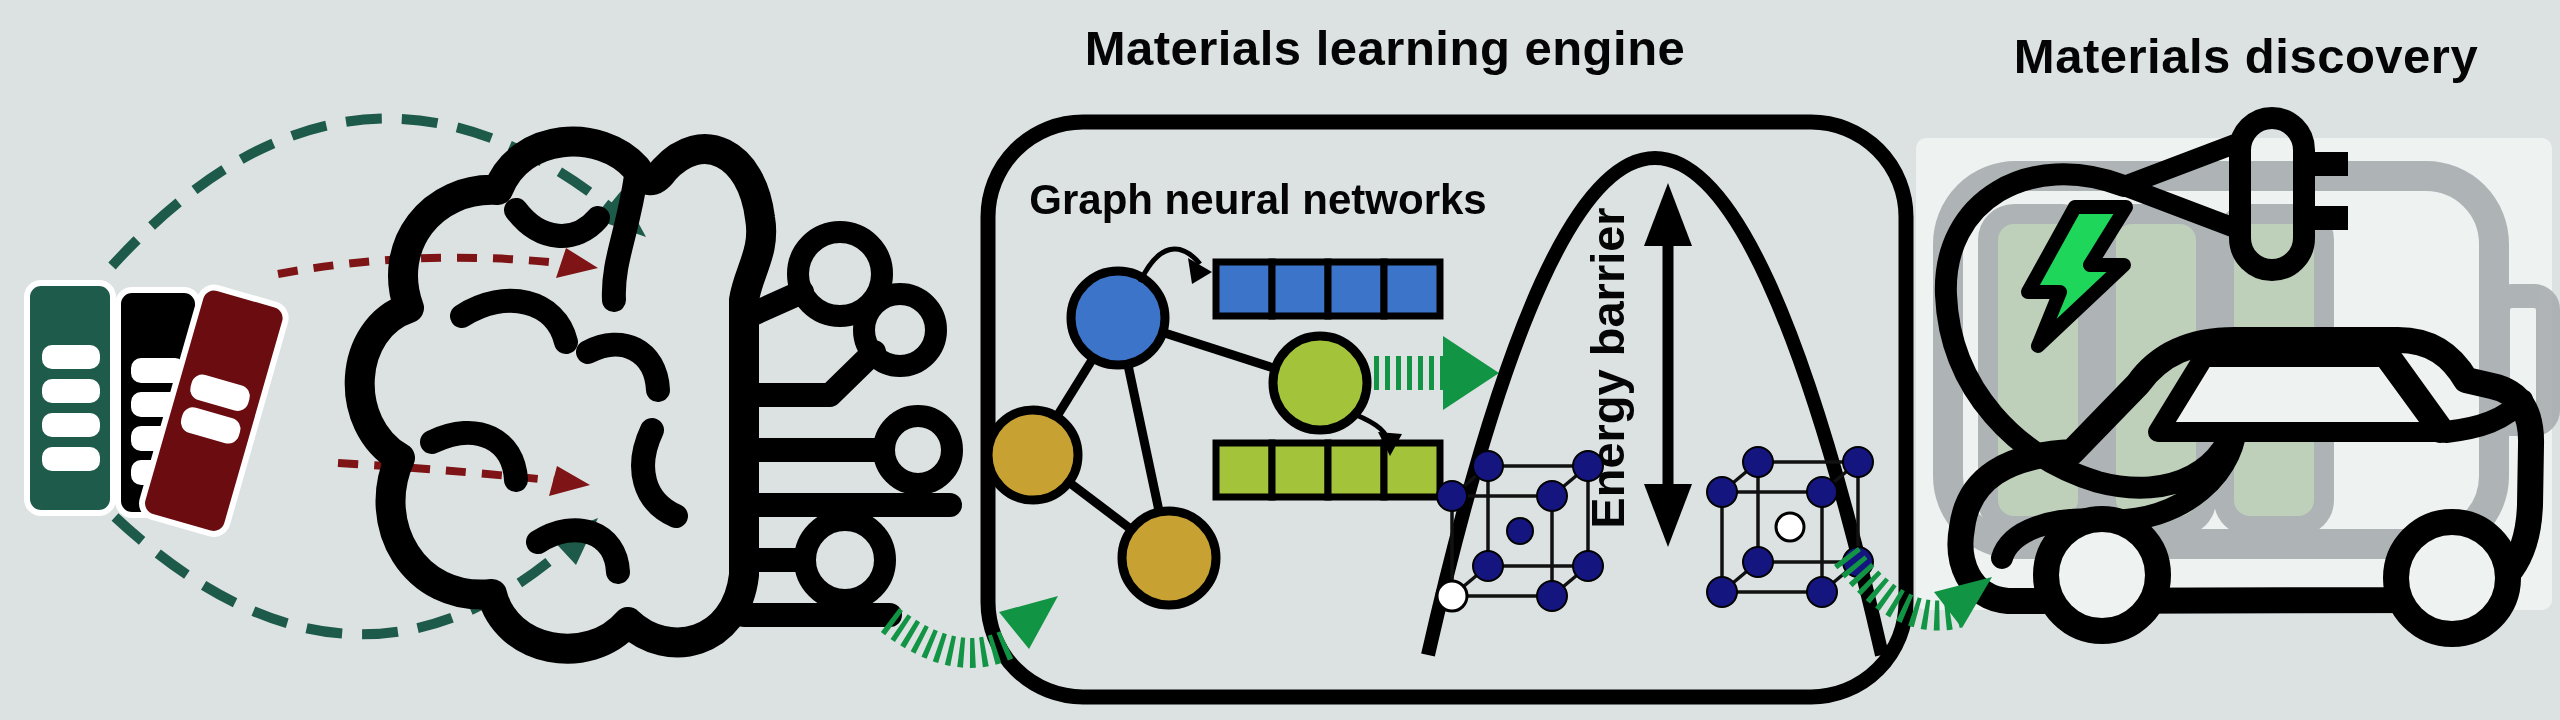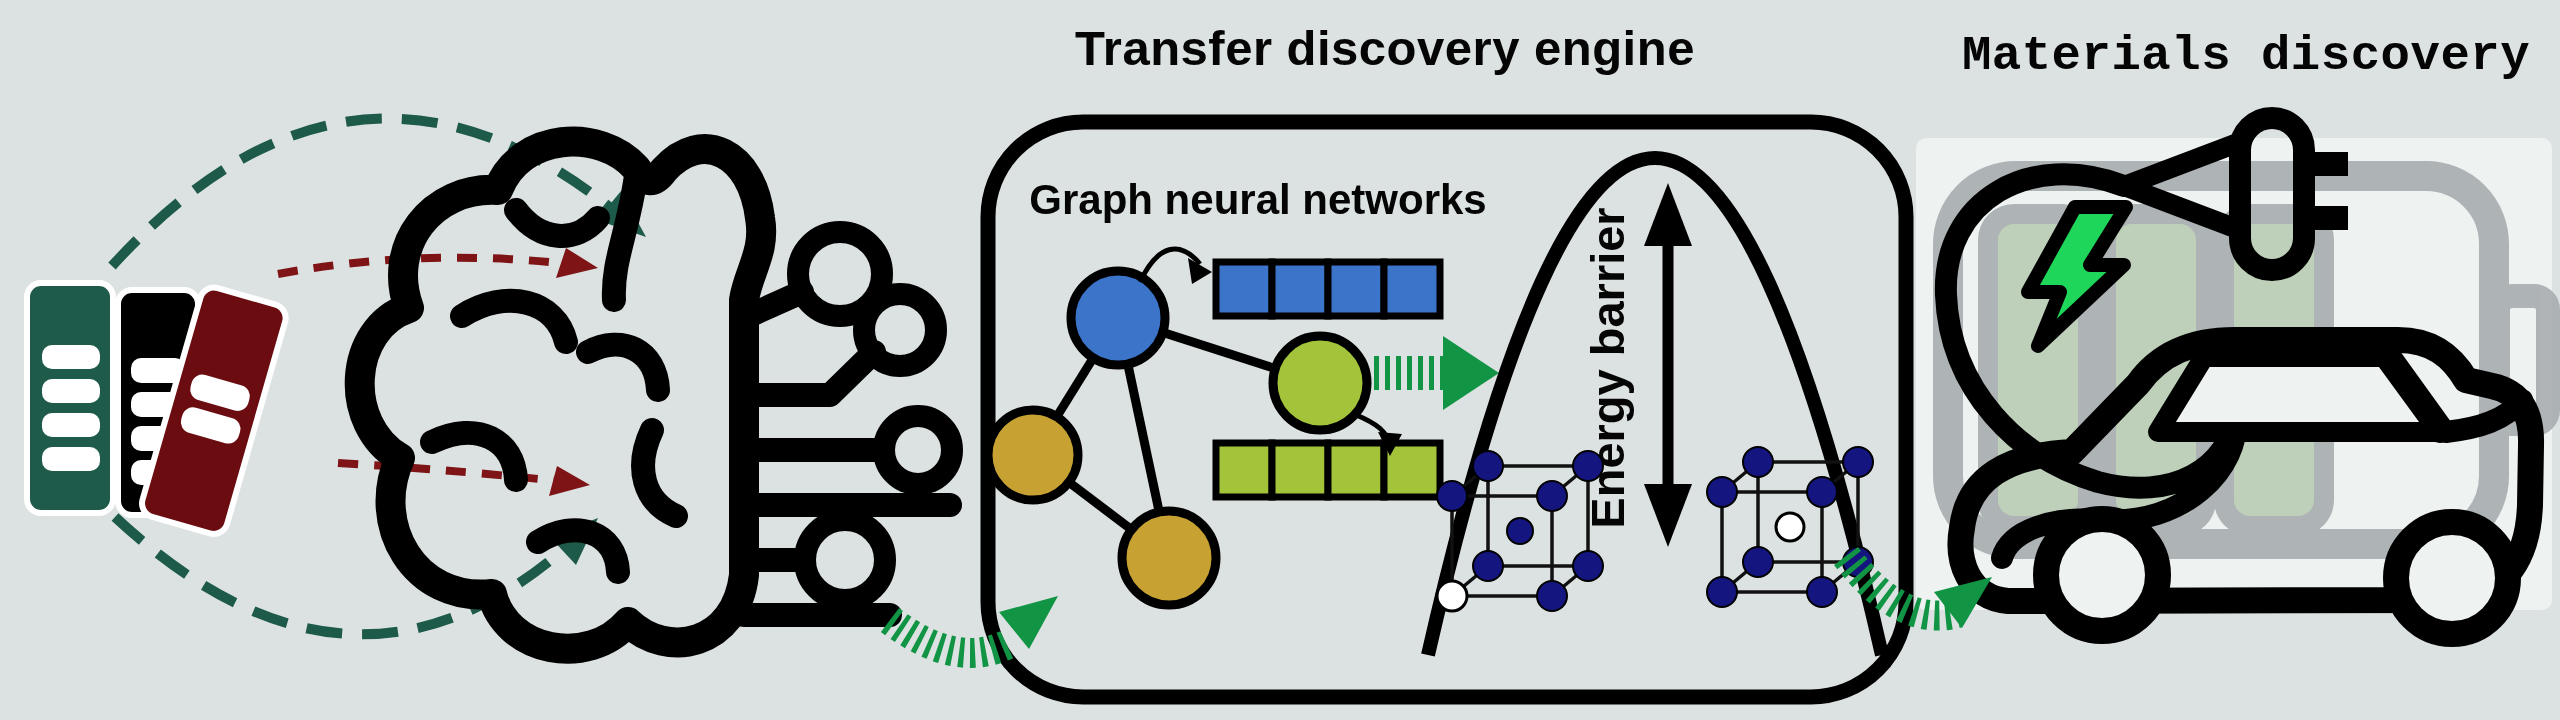--- a/index.html
+++ b/index.html
@@ -3,21 +3,21 @@
 <meta charset="utf-8">
 <style>
   html,body{margin:0;padding:0;background:#dce2e2;}
   .stage{position:relative;width:2560px;height:720px;background:#dce2e2;overflow:hidden;
          font-family:"Liberation Sans","DejaVu Sans",sans-serif;}
   .stage svg{position:absolute;left:0;top:0;}
   .title{position:absolute;top:20px;transform:translateX(-50%);font-size:49px;font-weight:700;
          color:#050505;white-space:nowrap;letter-spacing:0.5px;}
   #title-left{left:430px;}
   #title-mid{left:1385px;}
-  #title-right{left:2246px;top:28px;font-family:Liberation Mono, monospace;}
+  #title-right{left:2246px;top:28px;}
   .svgtext{font-family:"Liberation Sans","DejaVu Sans",sans-serif;font-weight:700;fill:#050505;}
   .ink{stroke:#000;fill:none;}
   .atom{fill:#14157e;stroke:#000;stroke-width:2;}
   .atom-white{fill:#ffffff;stroke:#000;stroke-width:3;}
   .cell{fill:#b6cbb1;stroke:#a4a9ac;stroke-width:20;}
   .lattice{stroke:#111;stroke-width:3.5;fill:none;}
   .sq{stroke:#000;stroke-width:7;}
   .gray{stroke:#a4a9ac;fill:none;}
 </style>
 </head>
@@ -207,15 +207,15 @@
       <polygon points="1058,596 1029,649 999,612" fill="#129445"></polygon>
     </g>
     <g>
       <path d="M1846,556 Q1900,628 1958,613" fill="none" stroke-width="30" stroke-dasharray="5 6" stroke="#129445"></path>
       <polygon points="1992,577 1962,628 1934,592" fill="#129445"></polygon>
     </g>
 
     <text class="svgtext" x="1258" y="214" text-anchor="middle" font-size="42">Graph neural networks</text>
   </svg>
 
-  <div class="title" id="title-mid">Transfer discovery engine</div>
+  <div class="title" id="title-mid">Materials learning engine</div>
   <div class="title" id="title-right">Materials discovery</div>
 </div>
 
 </body></html>

